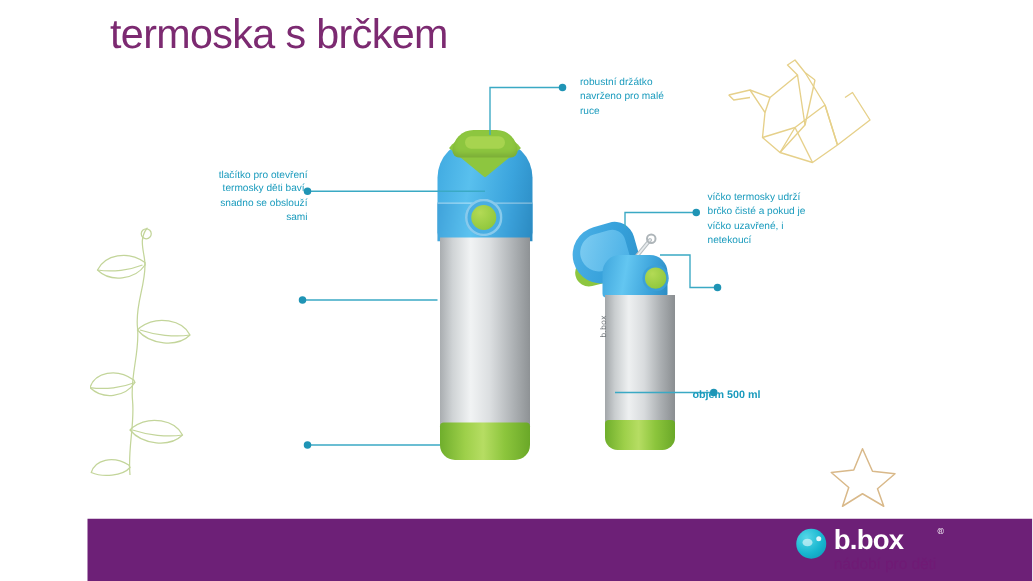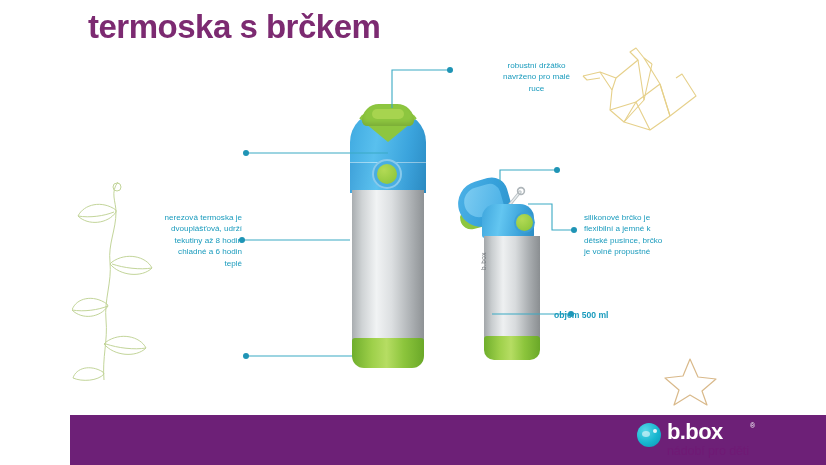--- a/index.html
+++ b/index.html
@@ -17,21 +17,21 @@
     background: #ffffff;
     overflow: hidden;
   }
 
   
   #title {
     position: absolute;
     left: 88px;
     top: 8px;
     font-size: 33px;
-    font-weight: bold;
+    font-weight: normal;
     color: #7c2a71;
     letter-spacing: -0.5px;
     white-space: nowrap;
   }
 
   
   .deco {
     position: absolute;
     pointer-events: none;
   }
@@ -351,37 +351,36 @@
       <circle cx="557" cy="170" r="3" fill="#1f94b5" stroke="none"></circle>
 
       <path d="M573 230 L552 230 L552 204 L528 204"></path>
       <circle cx="574" cy="230" r="3" fill="#1f94b5" stroke="none"></circle>
 
       <path d="M492 314 L570 314"></path>
       <circle cx="571" cy="314" r="3" fill="#1f94b5" stroke="none"></circle>
     </g>
   </svg>
 
-  <div class="callout left-al" style="left:484px; top:60px; width:105px;text-align:center;">robustní držátko
+  <div class="callout left-al" style="left:464px; top:60px; width:105px;">robustní držátko
 navrženo pro malé
 ruce</div>
 
-
-  <div class="callout right-al" style="left:132px; top:212px; width:110px;">nerezová termoska je
-dvouplášťová, udrží
-tekutiny až 8 hodin
-chladné a 6 hodin
-teplé</div>
-
-
-
-  <div class="callout left-al" style="left:584px; top:212px; width:112px;">silikonové brčko je
-flexibilní a jemné k
-dětské pusince, brčko
-je volně propustné</div>
+  <div class="callout right-al" style="left:141px; top:134px; width:105px;">tlačítko pro otevření
+termosky děti baví,
+snadno se obslouží
+sami</div>
+
+
+
+  <div class="callout left-al" style="left:566px; top:152px; width:112px;">víčko termosky udrží
+brčko čisté a pokud je
+víčko uzavřené, i
+netekoucí</div>
+
 
   <div class="callout left-al bold" style="left:554px; top:309px; width:110px;">objem 500 ml</div>
 
   <div id="footer-bar"></div>
   <div id="logo">
     <div id="logo-circle">
       <span class="logo-bub" id="logo-bub1"></span>
       <span class="logo-bub" id="logo-bub2"></span>
     </div>
     <div id="logo-wordmark">b.box</div>

